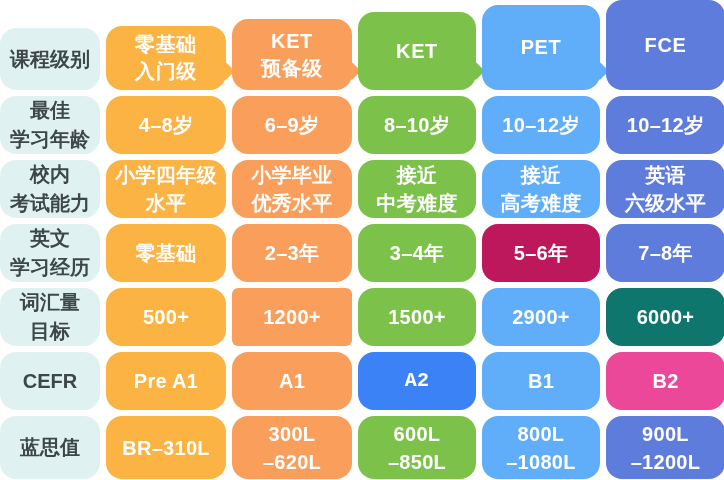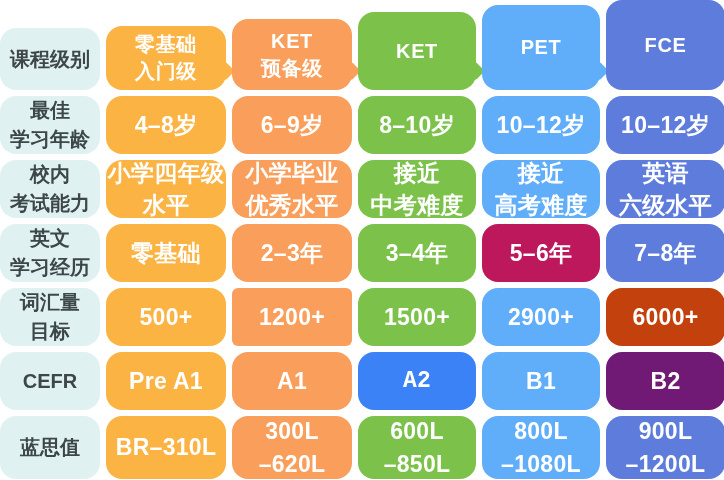--- a/index.html
+++ b/index.html
@@ -33,21 +33,21 @@
   }
   .label-cell {
     background: #DFF2F1;
     color: #3D4649;
     font-size: 20px;
     font-weight: 600;
     line-height: 1.45;
   }
   .data {
     color: #ffffff;
-    font-size: 23px;
+    font-size: 20px;
     font-weight: 600;
     line-height: 1.4;
     letter-spacing: 0.3px;
   }
   .head {
     color: #ffffff;
     font-size: 20px;
     font-weight: 700;
     line-height: 1.35;
     letter-spacing: 0.6px;
@@ -146,19 +146,19 @@
 –1080L</div>
 
     <div class="cell head gc6 gr1 mt-c5" style="background: rgb(94, 124, 219); text-align: center;">
       <span>FCE</span>
       <span class="tail" style="background: rgb(94, 124, 219);"></span>
     </div>
     <div class="cell data gc6 gr2" style="background: rgb(94, 124, 219);">10–12岁</div>
     <div class="cell data gc6 gr3" style="background: rgb(94, 124, 219);">英语
 六级水平</div>
     <div class="cell data gc6 gr4" style="background: rgb(94, 124, 219);">7–8年</div>
-    <div class="cell data gc6 gr5" style="background: #c2410c;">6000+</div>
-    <div class="cell data gc6 gr6" style="background: #701a75;">B2</div>
+    <div class="cell data gc6 gr5" style="background: #0f766e;">6000+</div>
+    <div class="cell data gc6 gr6" style="background: #ec4899;">B2</div>
     <div class="cell data gc6 gr7" style="background: rgb(94, 124, 219);">900L
 –1200L</div>
 
   </div>
 </div>
 
 </body></html>

